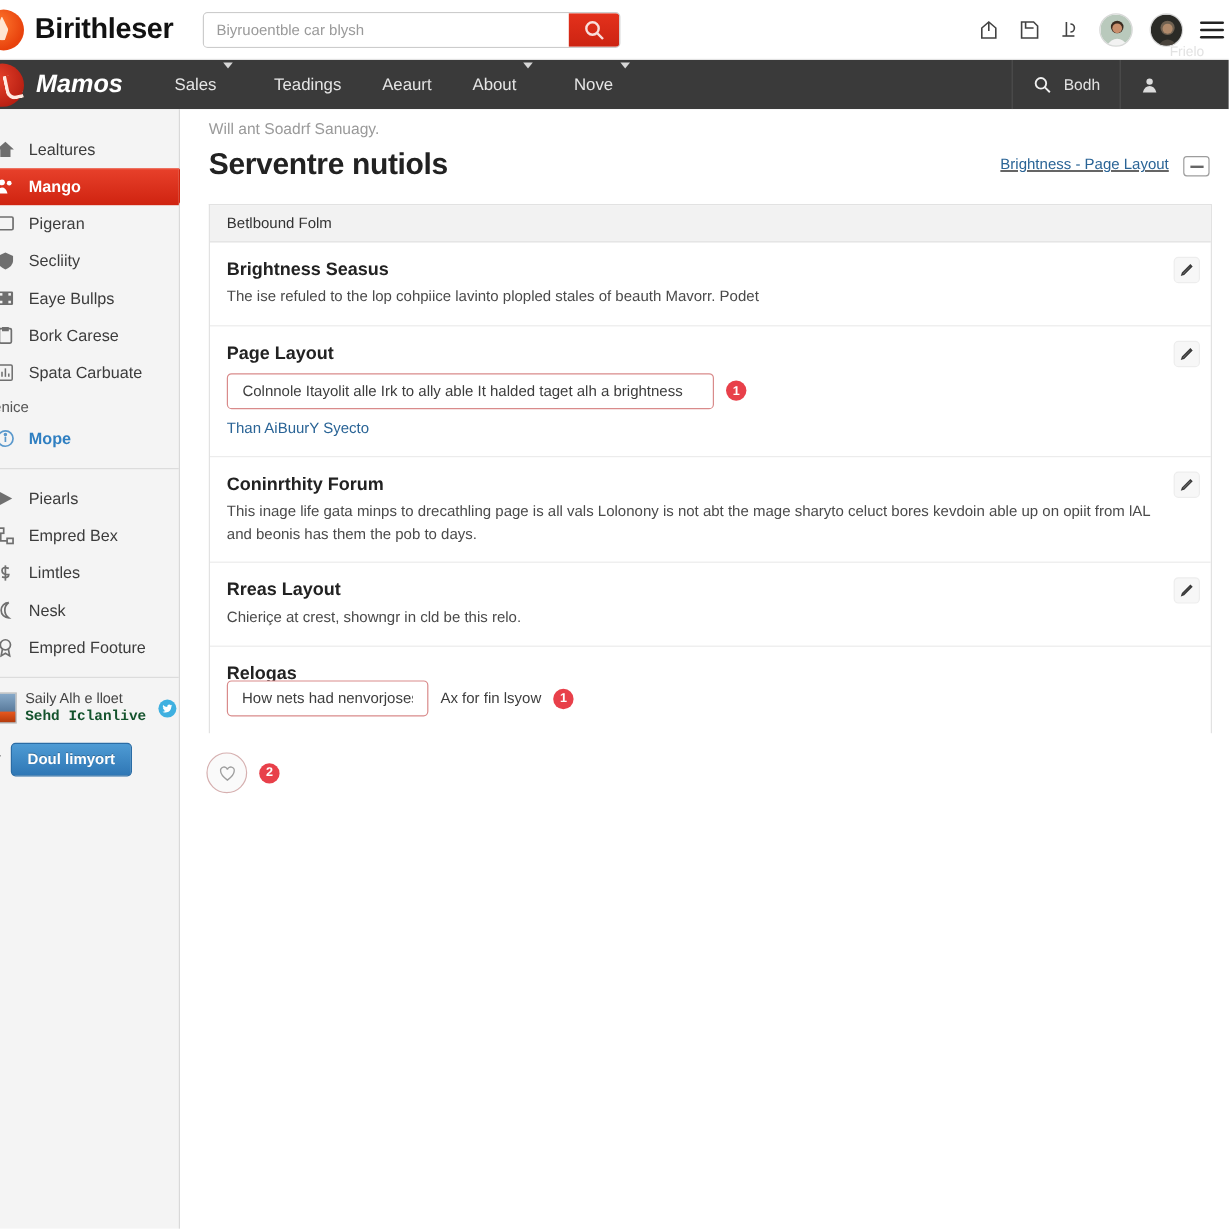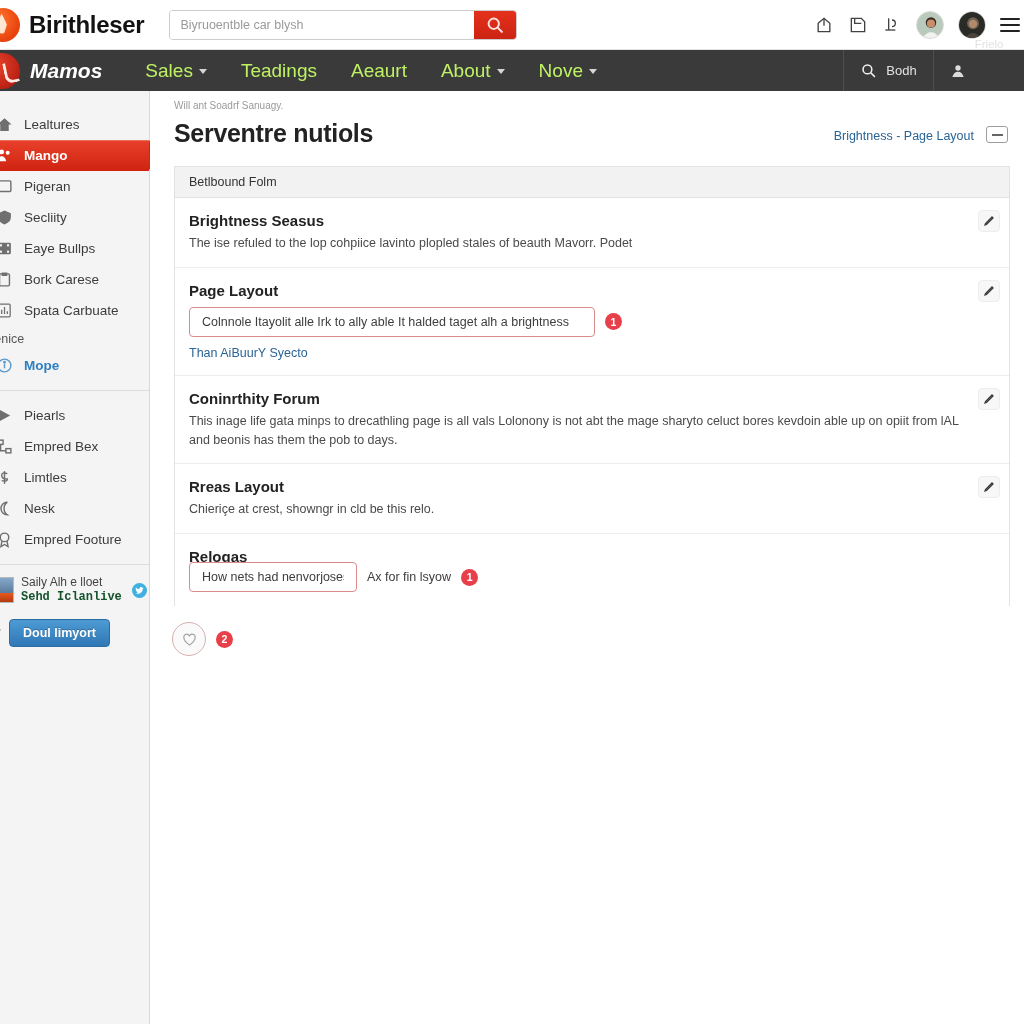--- a/index.html
+++ b/index.html
@@ -78,22 +78,22 @@
     content:""; position:absolute; left:20px; top:9px; width:11px; height:18px;
     border-left:3px solid #ffe9e0; border-bottom:3px solid #ffe9e0;
     border-radius: 0 0 0 8px; transform: rotate(-12deg);
   }
   .nav-brand {
     font-size: 21px; font-weight: bold; font-style: italic; color: #ffffff;
     margin-left: 10px; white-space: nowrap;
   }
   .nav-items { display: flex; align-items: center; margin-left: 26px; gap: 0; }
   .nav-item {
-    display: flex; align-items: center; gap: 6px;
-    padding: 0 17px; font-size: 19px; color: #bef264;
+    display: flex; gap: 6px;
+    padding: 0 17px; font-size: 14px; color: #e5e5e5;
     cursor: pointer; white-space: nowrap; height: 41px; line-height: 41px;
   }
   .caret {
     width: 0; height: 0; border-left: 4.5px solid transparent;
     border-right: 4.5px solid transparent; border-top: 5px solid #d6d6d6;
     margin-top: 2px;
   }
   .nav-right { margin-left: auto; display: flex; align-items: center; height: 41px; }
   .nav-right-cell {
     display: flex; align-items: center; gap: 9px;
@@ -162,31 +162,32 @@
     text-shadow: 0 -1px 0 rgba(0,0,0,.25);
   }
 
   
   .main {
     position: absolute; left: 150px; top: 91px;
     width: 874px; height: 933px; background: #ffffff;
     overflow: hidden;
   }
   .breadcrumb {
-    font-size: 10px; color: #9a9a9a; padding: 9px 0 0 24px;
+    font-size: 13px; color: #9a9a9a; padding: 9px 0 0 24px;
   }
   .page-head {
     display: flex; align-items: flex-end; padding: 8px 16px 0 24px;
   }
   .page-title {
     font-size: 25px; font-weight: bold; color: #222; letter-spacing: -.3px;
   }
   .page-head-right {
-    margin-left: auto; display: flex; align-items: flex-end; gap: 12px;
+    margin-left: auto; display: flex; align-items: flex-start; gap: 12px;
     padding-bottom: 5px;
+    text-decoration: underline;
   }
   .head-link {
     font-size: 12.5px; color: #2a6496; cursor: pointer; white-space: nowrap;
   }
   .toggle-box {
     width: 22px; height: 17px; border: 1px solid #9d9d9d; border-radius: 3px;
     background: #fff; display: flex; align-items: center; justify-content: center;
     cursor: pointer;
   }
   .toggle-box i { display: block; width: 11px; height: 2px; background: #666; }

